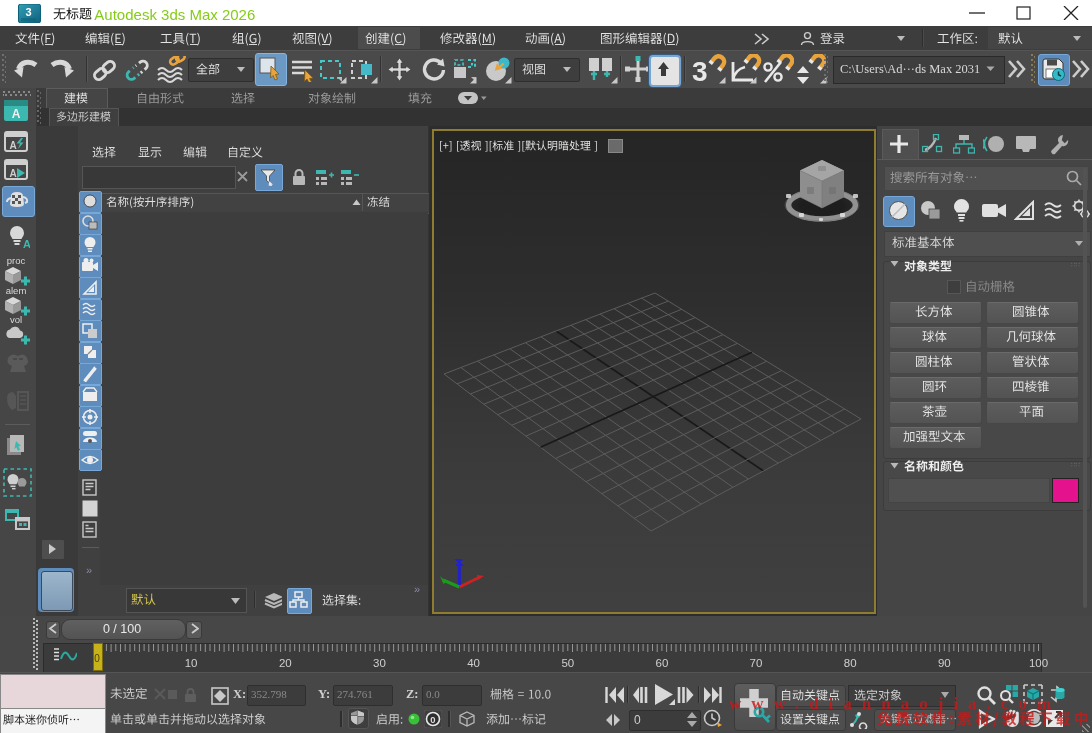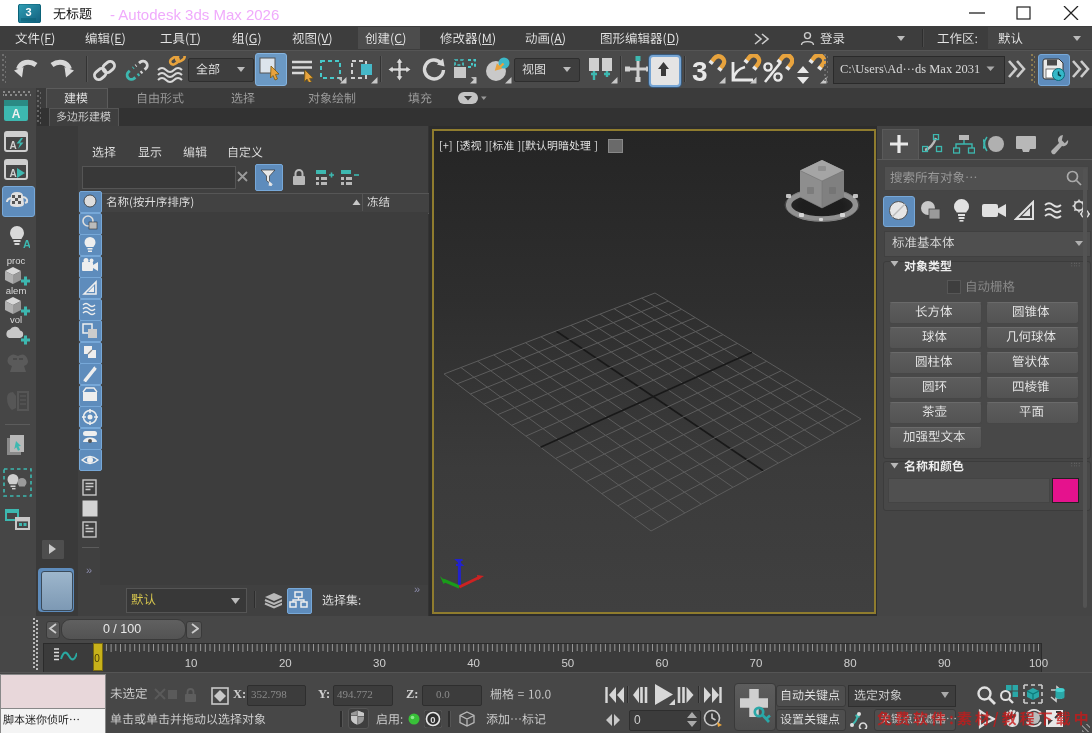--- a/index.html
+++ b/index.html
@@ -171,21 +171,21 @@
       </defs>
 <rect x="0.5" y="0" width="22" height="19" rx="2" fill="url(#mx)" stroke="#0a6278" stroke-width="1"></rect>
 <text x="10.5" y="12" font-family="Liberation Sans" font-size="11" font-weight="bold" fill="#fff" text-anchor="middle">3</text>
 <rect x="3" y="14" width="15" height="3.4" fill="#0a6278" opacity="0.6"></rect>
     </svg>
     <svg style="position:absolute;left:53.0px;top:7.1px; color:#111" width="39.0" height="15.6" viewBox="0 0 750 300" fill="currentColor">
       <use href="#g0" x="0"></use>
       <use href="#g1" x="250"></use>
       <use href="#g2" x="500"></use>
     </svg>
-    <div style="position:absolute;left:110px;top:14px;transform:translate(0,-50%);font:normal 15px 'Liberation Sans',sans-serif;color:#f0abfc;white-space:pre;">- Autodesk 3ds Max 2026</div>
+    <div style="position:absolute;left:86px;top:14px;transform:translate(0,-50%);font:normal 15px 'Liberation Sans',sans-serif;color:#84cc16;white-space:pre;">- Autodesk 3ds Max 2026</div>
     <svg style="position:absolute;left:966px;top:6px;" width="22" height="14" viewBox="0 0 22 14">
       <line x1="3" y1="7" x2="19" y2="7" stroke="#222" stroke-width="1.3"></line>
     </svg>
     <svg style="position:absolute;left:1013px;top:6px;" width="22" height="14" viewBox="0 0 22 14">
       <rect x="4" y="1" width="13" height="12" fill="none" stroke="#222" stroke-width="1.2"></rect>
     </svg>
     <svg style="position:absolute;left:1060px;top:6px;" width="22" height="14" viewBox="0 0 22 14">
       <path d="M4 0 L18 14 M18 0 L4 14" stroke="#222" stroke-width="1.3" fill="none"></path>
     </svg>
     <div style="position:absolute;left:0px;top:26px;width:1092px;height:24px;background:#3d3d3d;border-bottom:1px solid #2c2c2c"></div>
@@ -1333,24 +1333,24 @@
     </svg>
     <svg style="position:absolute;left:211px;top:687px;" width="18" height="18" viewBox="0 0 18 18">
       <rect x="1" y="1" width="16" height="16" fill="none" stroke="#c8c8c8" stroke-width="1.6"></rect>
       <path d="M9 3 L15 9 L9 15 L3 9 Z" fill="#c8c8c8"></path>
     </svg>
     <div style="position:absolute;left:233px;top:694px;transform:translate(0,-50%);font:bold 12.5px 'Liberation Serif',serif;color:#d0d0d0;white-space:pre;">X:</div>
     <div style="position:absolute;left:247px;top:685px;width:57px;height:19px;background:#3c3c3c;border:1px solid #2e2e2e;border-radius:2px"></div>
     <div style="position:absolute;left:251px;top:694px;transform:translate(0,-50%);font:normal 11px 'Liberation Serif',serif;color:#8a8a8a;white-space:pre;">352.798</div>
     <div style="position:absolute;left:318px;top:694px;transform:translate(0,-50%);font:bold 12.5px 'Liberation Serif',serif;color:#d0d0d0;white-space:pre;">Y:</div>
     <div style="position:absolute;left:333px;top:685px;width:58px;height:19px;background:#3c3c3c;border:1px solid #2e2e2e;border-radius:2px"></div>
-    <div style="position:absolute;left:337px;top:694px;transform:translate(0,-50%);font:normal 11px 'Liberation Serif',serif;color:#8a8a8a;white-space:pre;">494.772</div>
+    <div style="position:absolute;left:337px;top:694px;transform:translate(0,-50%);font:normal 11px 'Liberation Serif',serif;color:#8a8a8a;white-space:pre;">274.761</div>
     <div style="position:absolute;left:406px;top:694px;transform:translate(0,-50%);font:bold 12.5px 'Liberation Serif',serif;color:#d0d0d0;white-space:pre;">Z:</div>
     <div style="position:absolute;left:422px;top:685px;width:58px;height:19px;background:#3c3c3c;border:1px solid #2e2e2e;border-radius:2px"></div>
-    <div style="position:absolute;left:436px;top:694px;transform:translate(0,-50%);font:normal 11px 'Liberation Serif',serif;color:#8a8a8a;white-space:pre;">0.0</div>
+    <div style="position:absolute;left:426px;top:694px;transform:translate(0,-50%);font:normal 11px 'Liberation Serif',serif;color:#8a8a8a;white-space:pre;">0.0</div>
     <svg style="position:absolute;left:490.0px;top:687.7px; color:#c8c8c8" width="61.2" height="14.4" viewBox="0 0 1274 300" fill="currentColor">
       <use href="#g88" x="0"></use>
       <use href="#g89" x="250"></use>
       <use href="#g121" x="575"></use>
       <use href="#g122" x="789"></use>
       <use href="#g123" x="928"></use>
       <use href="#g124" x="1066"></use>
       <use href="#g123" x="1136"></use>
     </svg>
     <svg style="position:absolute;left:110.0px;top:712.7px; color:#cfcfcf" width="156.0" height="14.4" viewBox="0 0 3250 300" fill="currentColor">
@@ -1523,20 +1523,21 @@
       <circle cx="10" cy="10" r="6" fill="#bbb"></circle>
       <path d="M3 6 a8 8 0 0 1 14 0 M17 14 a8 8 0 0 1 -14 0" fill="none" stroke="#e0e0e0" stroke-width="1.8"></path>
       <path d="M17 3 l0.5 4 -4 -0.5 Z M3 17 l-0.5 -4 4 0.5 Z" fill="#e0e0e0"></path>
     </svg>
     <svg style="position:absolute;left:1044px;top:708px;" width="21" height="21" viewBox="0 0 21 21">
       <rect x="2" y="2" width="17" height="17" fill="#e8e8e8"></rect>
       <path d="M11 10 L17 4 M17 4 h-5 M17 4 v5" stroke="#3a3a3a" stroke-width="1.8" fill="none"></path>
       <path d="M4 17 l5 -5 h-5 Z" fill="#3a3a3a"></path>
     </svg>
     <div style="position:absolute;left:1082px;top:724px;width:8px;height:8px;background:repeating-linear-gradient(45deg,#888 0 1.5px,transparent 1.5px 4px)"></div>
+    <div style="position:absolute;left:729px;top:704px;transform:translate(0,-50%);font:bold 17px 'Liberation Serif',serif;color:rgba(200,25,25,0.82);white-space:pre;letter-spacing:10px">www.diannaojia.com</div>
     <svg style="position:absolute;left:877.0px;top:711.1px; color:rgba(200,25,25,0.8)" width="232.7" height="18.0" viewBox="0 0 3878 300" fill="currentColor">
       <use href="#g142" x="0"></use>
       <use href="#g143" x="300"></use>
       <use href="#g144" x="600"></use>
       <use href="#g145" x="900"></use>
       <use href="#g146" x="1200"></use>
       <use href="#g147" x="1331"></use>
       <use href="#g148" x="1631"></use>
       <use href="#g149" x="1931"></use>
       <use href="#g150" x="2078"></use>

